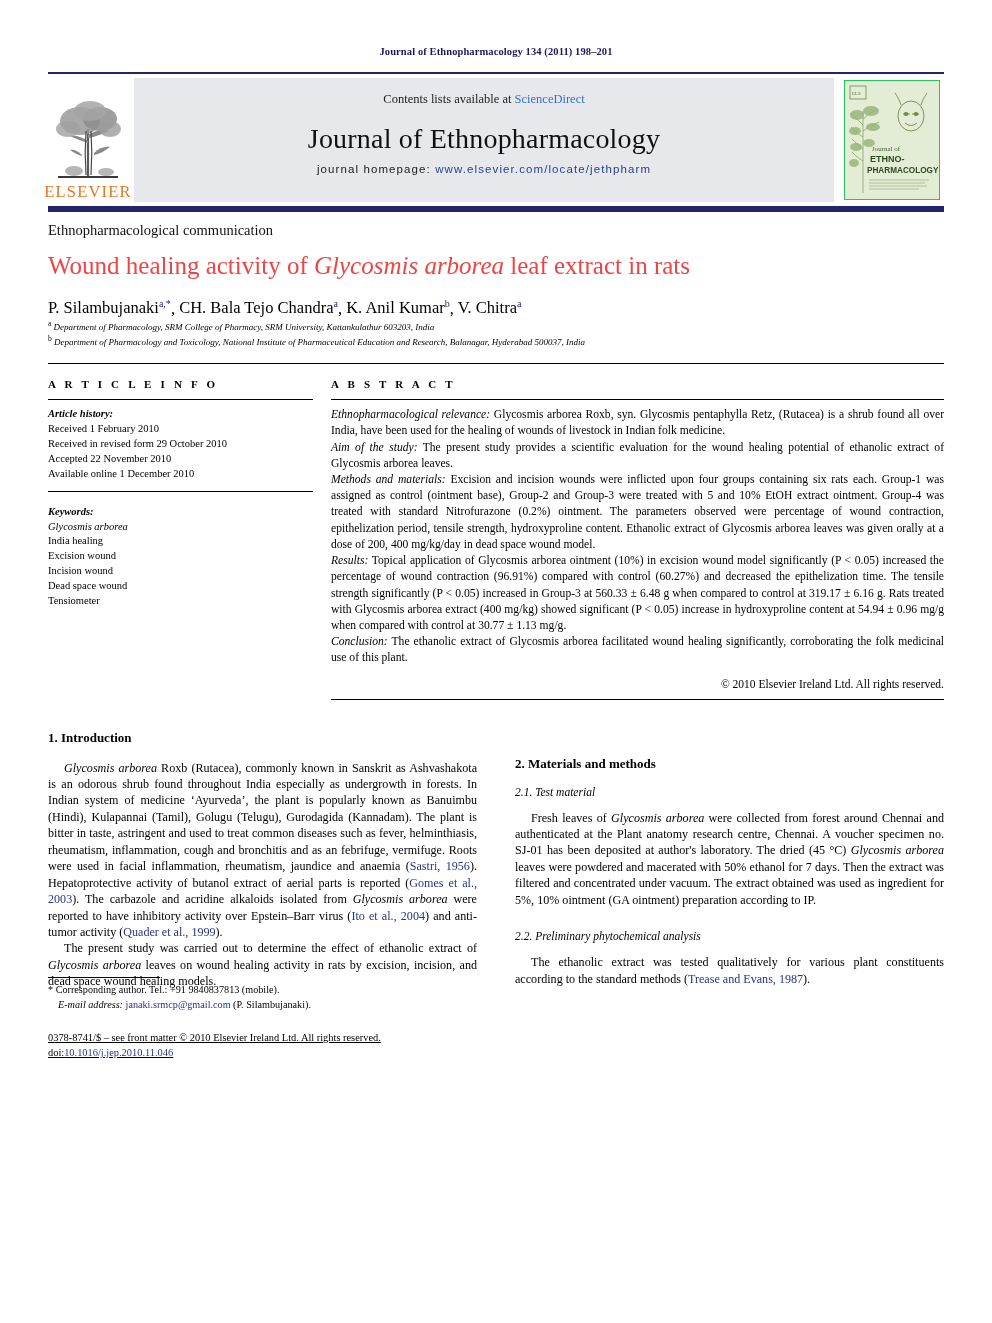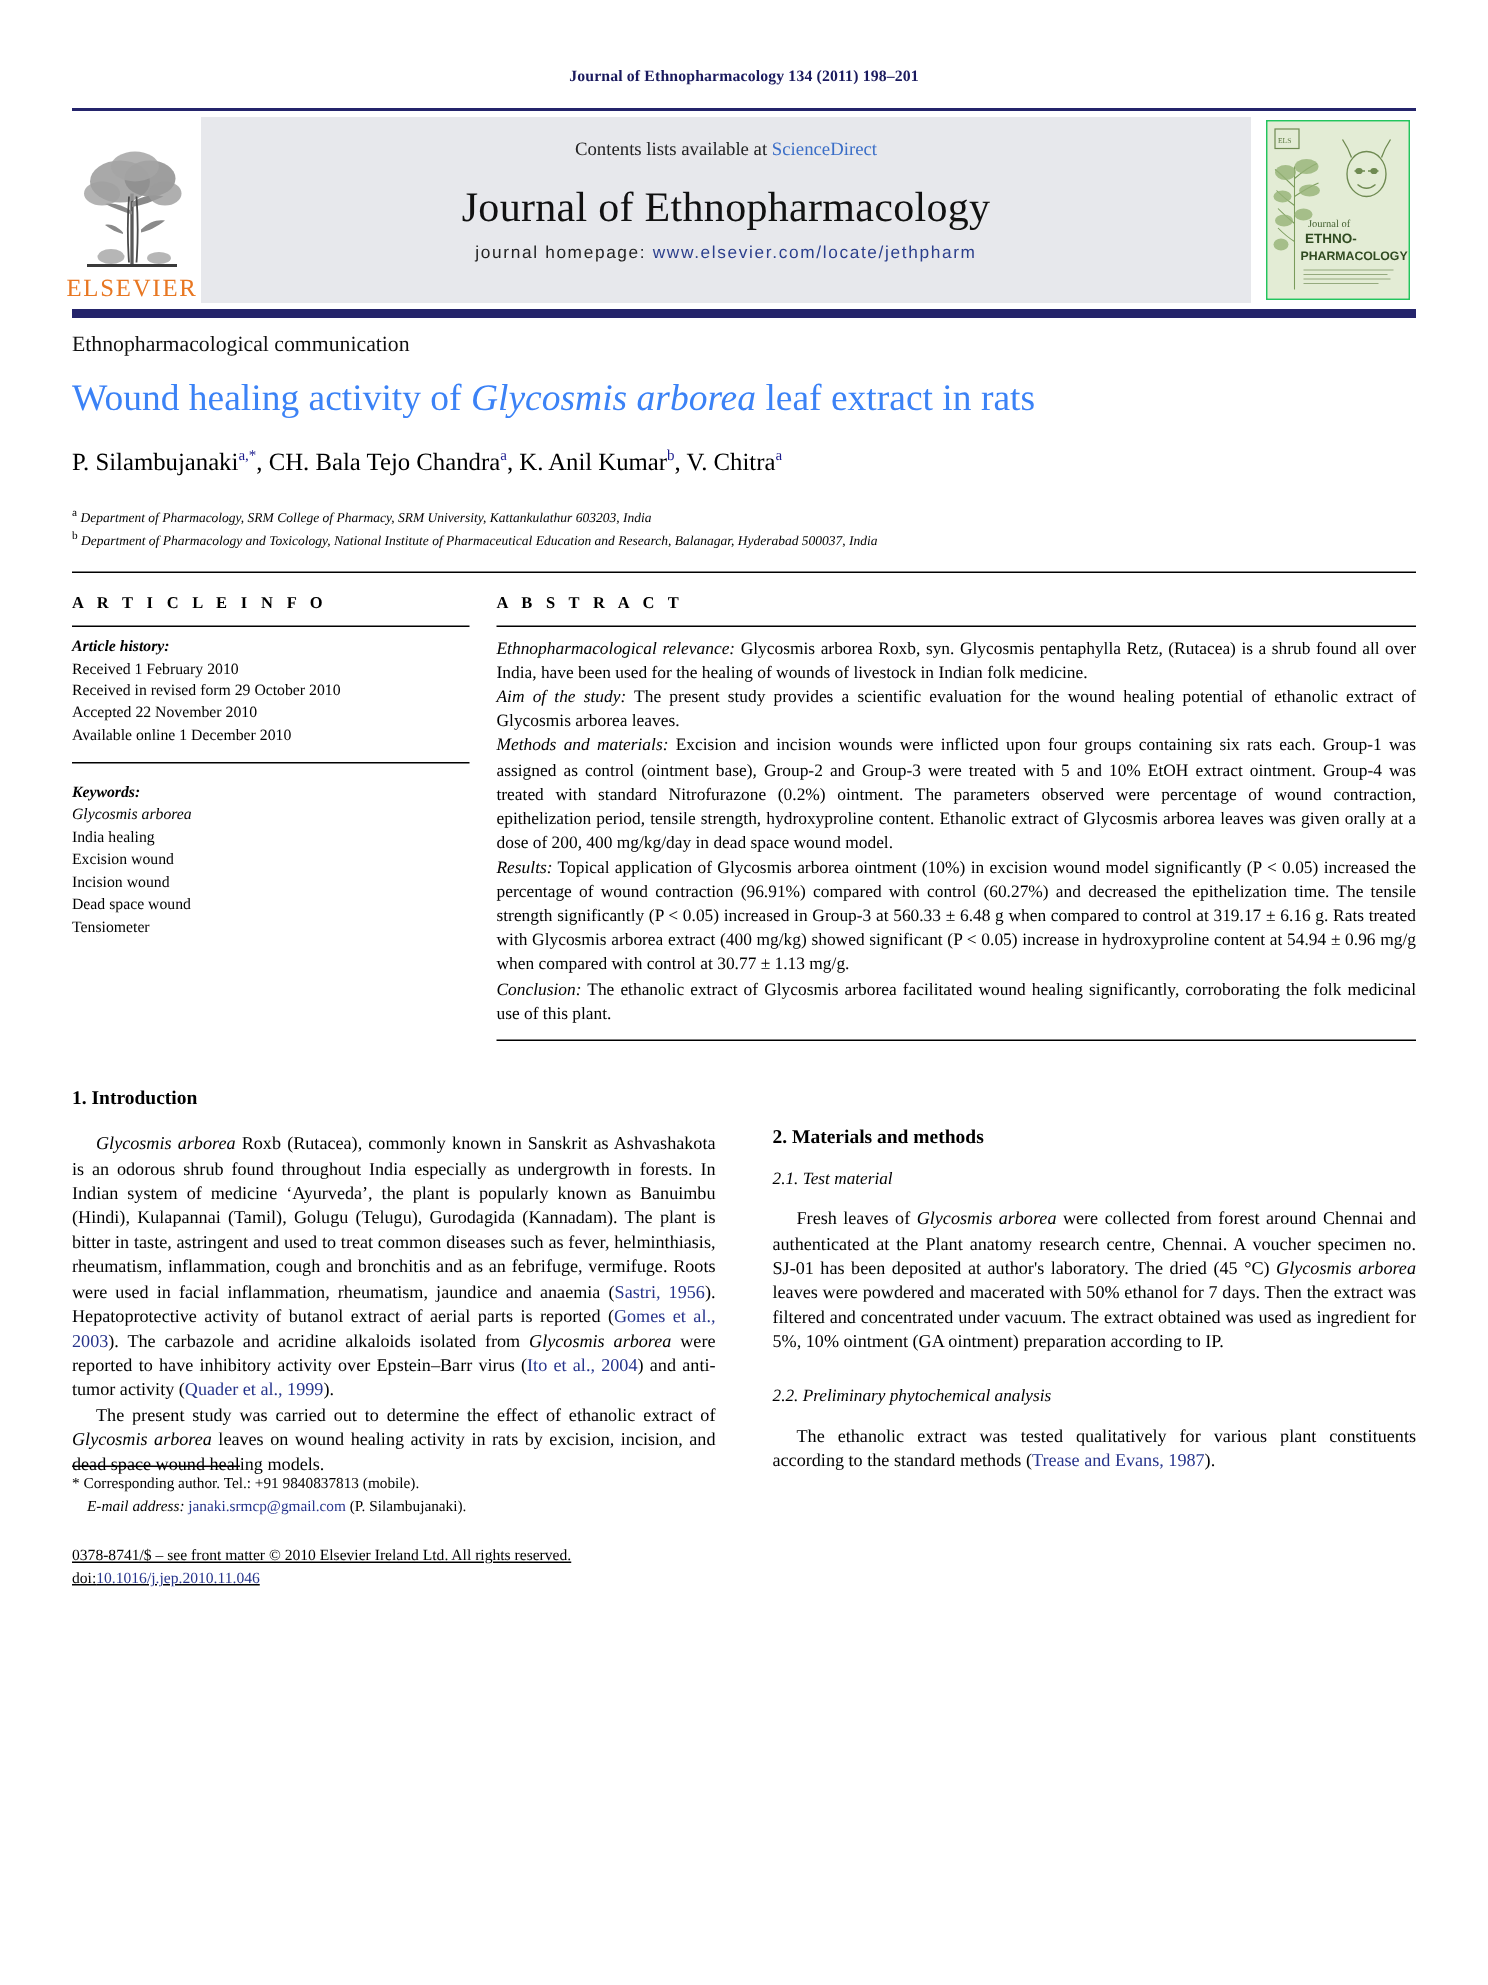--- a/index.html
+++ b/index.html
@@ -123,39 +123,39 @@
   
   .comm-type {
     font-size: 14.5px;
     margin-top: 10px;
     color: #111;
   }
   .paper-title {
     font-size: 25px;
     margin-top: 13px;
     line-height: 1.15;
-    color: #3b82f6;
+    color: #ef4444;
     font-weight: normal;
   }
   .paper-title i { font-style: italic; }
   .authors {
     font-size: 16.5px;
     margin-top: 16px;
     color: #000;
   }
   .authors sup {
     font-size: 10px;
     color: #1a1a8c;
     vertical-align: super;
   }
   .affil {
     font-size: 9px;
     font-style: italic;
     line-height: 1.45;
-    margin-top: 19px;
+    margin-top: 1px;
     color: #000;
   }
   .affil sup { font-style: normal; font-size: 7.5px; }
 
   
   .info-rule-top {
     border-top: 1px solid #000;
     margin-top: 14px;
   }
   .info-grid {
@@ -406,20 +406,21 @@
     <div class="col-abs">
       <div class="sec-caps">A B S T R A C T</div>
       <div class="hr-thin"></div>
       <div class="abs-body">
         <span class="lead">Ethnopharmacological relevance:</span><span> Glycosmis arborea Roxb, syn. Glycosmis pentaphylla Retz, (Rutacea) is a shrub found all over India, have been used for the healing of wounds of livestock in Indian folk medicine.</span><br>
         <span class="lead">Aim of the study:</span><span> The present study provides a scientific evaluation for the wound healing potential of ethanolic extract of Glycosmis arborea leaves.</span><br>
         <span class="lead">Methods and materials:</span><span> Excision and incision wounds were inflicted upon four groups containing six rats each. Group-1 was assigned as control (ointment base), Group-2 and Group-3 were treated with 5 and 10% EtOH extract ointment. Group-4 was treated with standard Nitrofurazone (0.2%) ointment. The parameters observed were percentage of wound contraction, epithelization period, tensile strength, hydroxyproline content. Ethanolic extract of Glycosmis arborea leaves was given orally at a dose of 200, 400 mg/kg/day in dead space wound model.</span><br>
         <span class="lead">Results:</span><span> Topical application of Glycosmis arborea ointment (10%) in excision wound model significantly (P &lt; 0.05) increased the percentage of wound contraction (96.91%) compared with control (60.27%) and decreased the epithelization time. The tensile strength significantly (P &lt; 0.05) increased in Group-3 at 560.33 ± 6.48 g when compared to control at 319.17 ± 6.16 g. Rats treated with Glycosmis arborea extract (400 mg/kg) showed significant (P &lt; 0.05) increase in hydroxyproline content at 54.94 ± 0.96 mg/g when compared with control at 30.77 ± 1.13 mg/g.</span><br>
         <span class="lead">Conclusion:</span><span> The ethanolic extract of Glycosmis arborea facilitated wound healing significantly, corroborating the folk medicinal use of this plant.</span>
       </div>
+      <div class="copyright">© 2010 Elsevier Ireland Ltd. All rights reserved.</div>
       <div class="abs-rule-bottom"></div>
     </div>
   </div>
 
   <div class="body-cols">
 
     <div class="bcol">
       <h2 class="sec">1.  Introduction</h2>
       <p class="para"><i>Glycosmis arborea</i><span> Roxb (Rutacea), commonly known in Sanskrit as Ashvashakota is an odorous shrub found throughout India especially as undergrowth in forests. In Indian system of medicine ‘Ayurveda’, the plant is popularly known as Banuimbu (Hindi), Kulapannai (Tamil), Golugu (Telugu), Gurodagida (Kannadam). The plant is bitter in taste, astringent and used to treat common diseases such as fever, helminthiasis, rheumatism, inflammation, cough and bronchitis and as an febrifuge, vermifuge. Roots were used in facial inflammation, rheumatism, jaundice and anaemia (</span><span class="cite">Sastri, 1956</span><span>). Hepatoprotective activity of butanol extract of aerial parts is reported (</span><span class="cite">Gomes et al., 2003</span><span>). The carbazole and acridine alkaloids isolated from </span><i>Glycosmis arborea</i><span> were reported to have inhibitory activity over Epstein–Barr virus (</span><span class="cite">Ito et al., 2004</span><span>) and anti-tumor activity (</span><span class="cite">Quader et al., 1999</span><span>).</span></p>
       <p class="para"><span>The present study was carried out to determine the effect of ethanolic extract of </span><i>Glycosmis arborea</i><span> leaves on wound healing activity in rats by excision, incision, and dead space wound healing models.</span></p>

